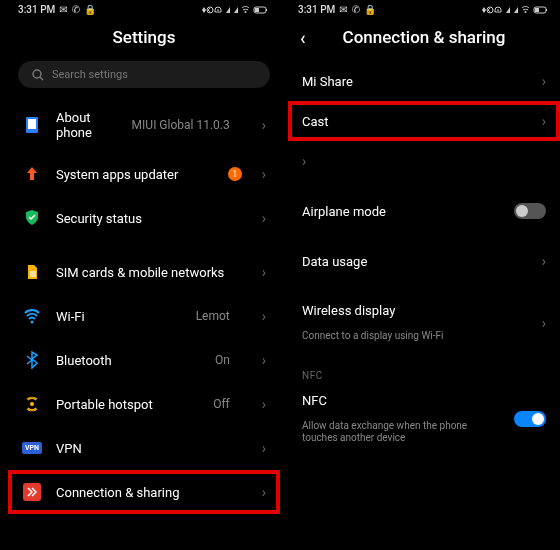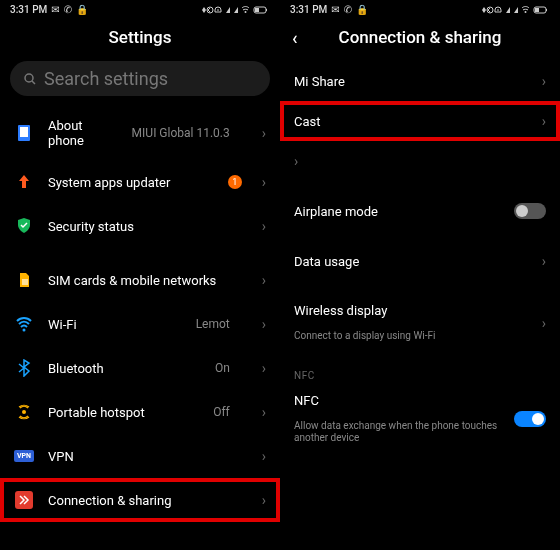--- a/index.html
+++ b/index.html
@@ -13,20 +13,21 @@
   }
   .phone {
     width: 280px;
     height: 550px;
     background: #000;
     color: #fff;
     display: flex;
     flex-direction: column;
     overflow: hidden;
     position: relative;
+    padding-left: 8px;
   }
   .status-bar {
     display: flex;
     justify-content: space-between;
     align-items: center;
     padding: 4px 10px 2px 10px;
     font-size: 10px;
     font-weight: 500;
     color: #ddd;
   }
@@ -51,21 +52,21 @@
   }
   .search-box {
     margin: 0 10px 10px 10px;
     background: #1c1c1c;
     border-radius: 20px;
     padding: 7px 14px;
     display: flex;
     align-items: center;
     gap: 8px;
     color: #777;
-    font-size: 18px;
+    font-size: 11px;
   }
   .list { flex:1; overflow:hidden; }
   .item {
     display: flex;
     align-items: center;
     padding: 12px 14px;
     font-size: 13px;
     gap: 14px;
     position: relative;
   }

